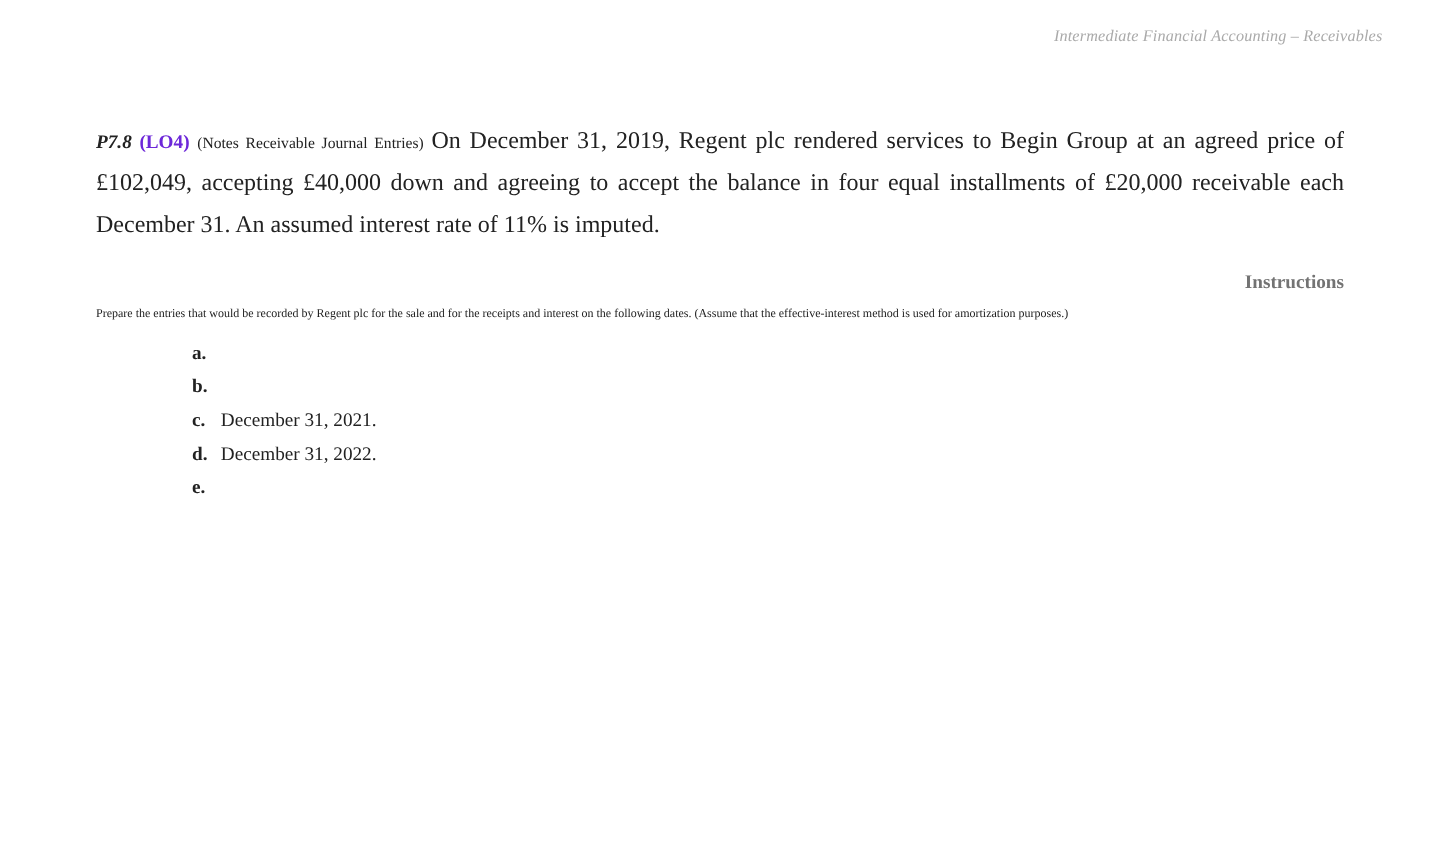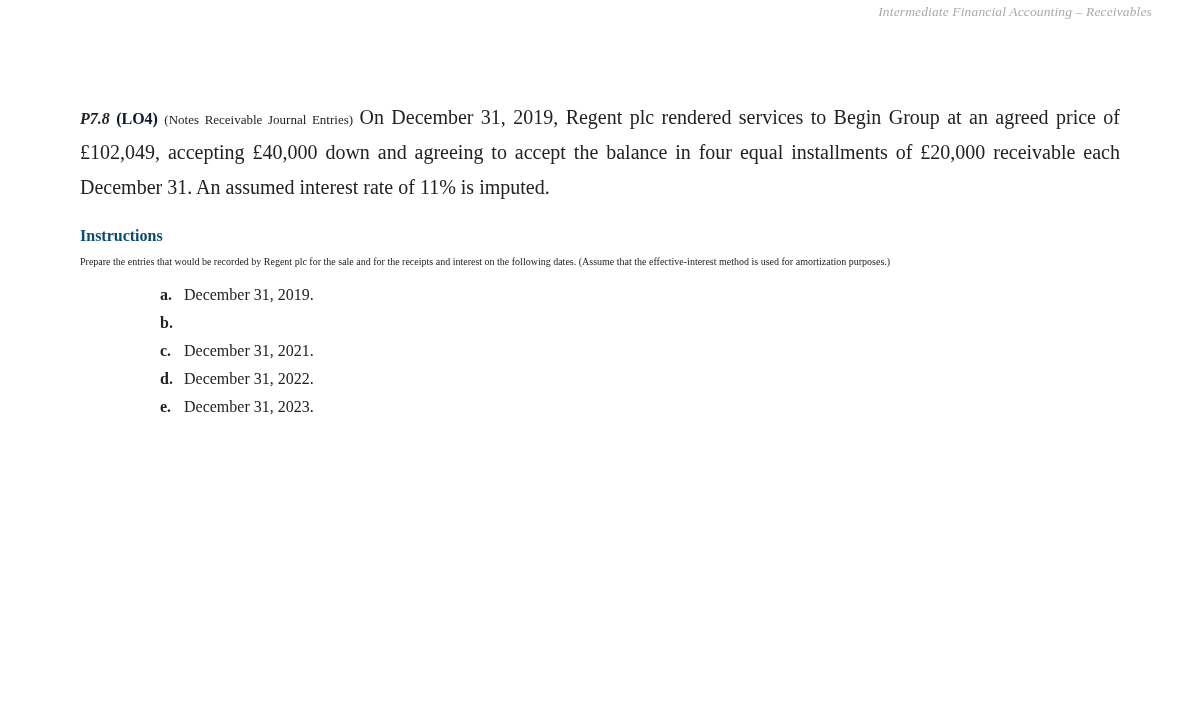--- a/index.html
+++ b/index.html
@@ -20,21 +20,21 @@
 
     .page-container {
       width: 1200px;
       height: 704px;
       position: relative;
       padding: 0;
     }
 
     .header-right {
       position: absolute;
-      top: 4px;
+      top: 22px;
       right: 48px;
       font-style: italic;
       font-size: 13.5px;
       color: #aaaaaa;
       letter-spacing: 0.01em;
     }
 
     .content-area {
       position: absolute;
       top: 100px;
@@ -48,41 +48,42 @@
       line-height: 1.75;
     }
 
     .problem-number {
       font-weight: bold;
       font-size: 16px;
       font-style: italic;
     }
 
     .lo-tag {
-      color: #0f172a;
+      color: #6d28d9;
       font-weight: bold;
       font-size: 16px;
     }
 
     .problem-title {
       font-weight: normal;
       font-size: 13px;
     }
 
     .problem-text {
       display: inline;
       font-size: 20px;
     }
 
     .instructions-heading {
-      color: #0c4a6e;
+      color: #737373;
       font-weight: bold;
       font-size: 16px;
       margin-bottom: 8px;
       margin-top: 4px;
+      text-align: right;
     }
 
     .instructions-text {
       font-size: 10px;
       line-height: 1.75;
       text-align: justify;
       margin-bottom: 4px;
     }
 
     .list-items {
@@ -126,33 +127,31 @@
       <span class="problem-text"> On December 31, 2019, Regent plc rendered services to Begin Group at an agreed price of £102,049, accepting £40,000 down and agreeing to accept the balance in four equal installments of £20,000 receivable each December 31. An assumed interest rate of 11% is imputed.</span>
     </div>
 
     <div class="instructions-heading">Instructions</div>
 
     <div class="instructions-text">Prepare the entries that would be recorded by Regent plc for the sale and for the receipts and interest on the following dates. (Assume that the effective-interest method is used for amortization purposes.)</div>
 
     <div class="list-items">
       <div class="list-item">
         <span class="list-label">a.</span>
-        <span class="list-value">December 31, 2019.</span>
       </div>
       <div class="list-item">
         <span class="list-label">b.</span>
       </div>
       <div class="list-item">
         <span class="list-label">c.</span>
         <span class="list-value">December 31, 2021.</span>
       </div>
       <div class="list-item">
         <span class="list-label">d.</span>
         <span class="list-value">December 31, 2022.</span>
       </div>
       <div class="list-item">
         <span class="list-label">e.</span>
-        <span class="list-value">December 31, 2023.</span>
       </div>
     </div>
 
   </div>
 </div>
 
 </body></html>

